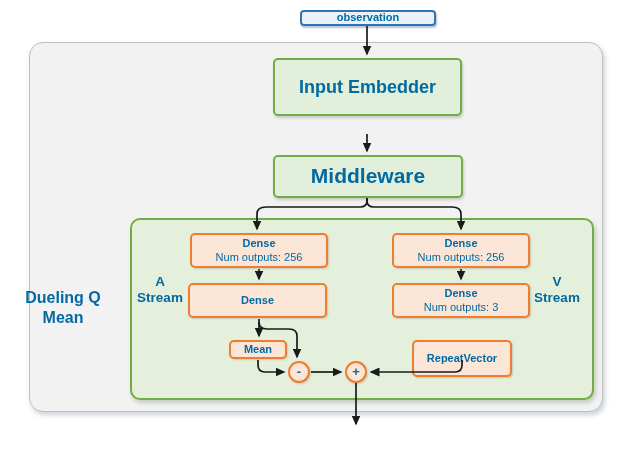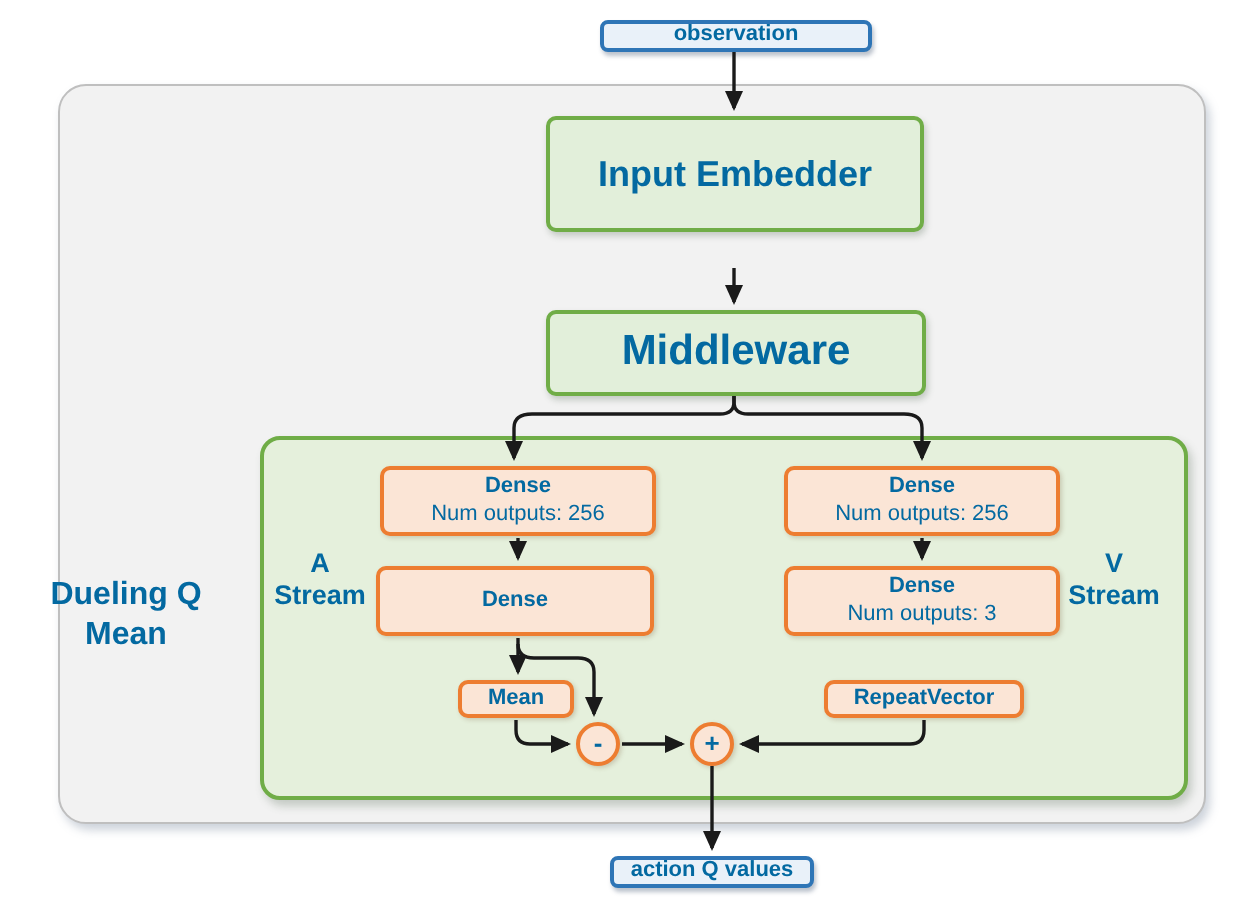--- a/index.html
+++ b/index.html
@@ -103,35 +103,32 @@
 
   <div class="box orange-node" style="left:392px;top:283px;width:138px;height:35px;">
     <span class="t">Dense</span>
     <span>Num outputs: 3</span>
   </div>
 
   <div class="box orange-node" style="left:229px;top:340px;width:58px;height:19px;">
     <span class="t">Mean</span>
   </div>
 
-  <div class="box orange-node" style="left:412px;top:340px;width:100px;height:19px;">
+  <div class="box orange-node" style="left:412px;top:340px;width:100px;height:37px;">
     <span class="t">RepeatVector</span>
   </div>
 
   <div class="box orange-node op-circle" style="left:288px;top:361px;width:22px;height:22px;">
     <span>-</span>
   </div>
 
   <div class="box orange-node op-circle" style="left:345px;top:361px;width:22px;height:22px;">
     <span>+</span>
   </div>
 
-  <div class="box blue-node" style="left:305px;top:428px;width:102px;height:16px;">
-    <span>action Q values</span>
-  </div>
 
   <svg class="arrows" width="627" height="460" viewBox="0 0 627 460">
     <defs>
       <marker id="ah" markerUnits="userSpaceOnUse" markerWidth="10" markerHeight="9" refX="8.5" refY="4.5" orient="auto">
         <path class="ah" d="M0,0 L10,4.5 L0,9 Z"></path>
       </marker>
     </defs>
     <path d="M367,26 V54" marker-end="url(#ah)"></path>
     <path d="M367,134 V151" marker-end="url(#ah)"></path>
     <path d="M367,198 V201 Q367,207 360,207 H266 Q257,207 257,214 V229" marker-end="url(#ah)"></path>

